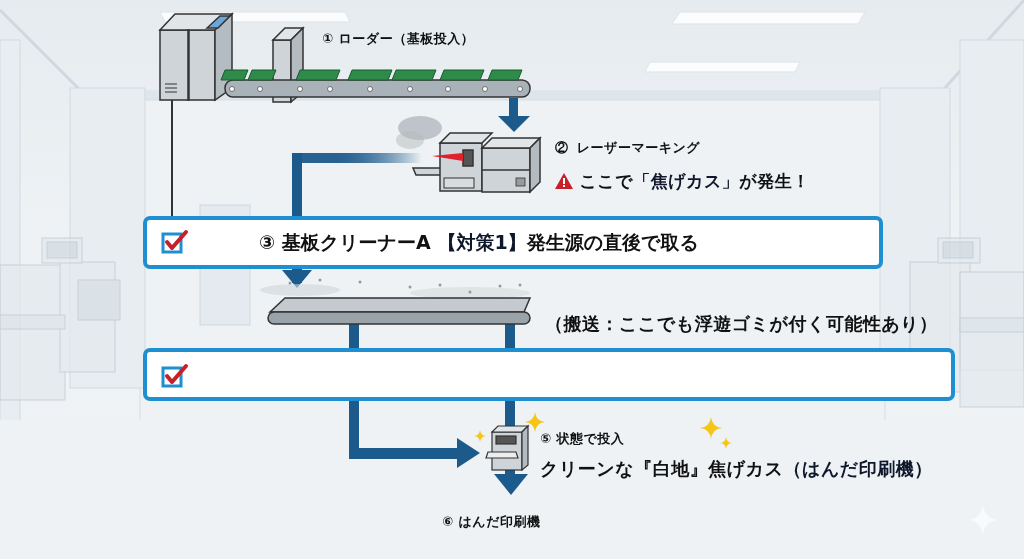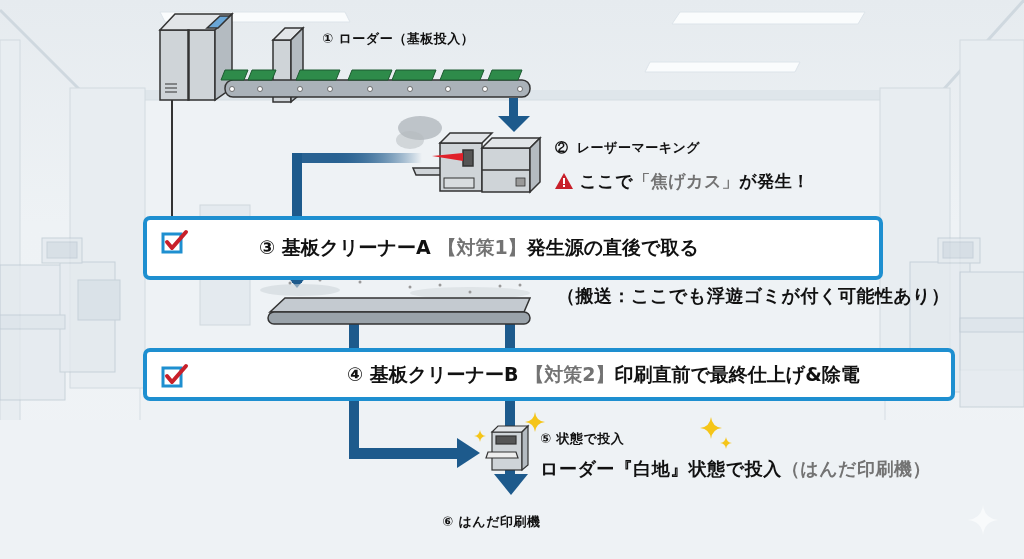--- a/index.html
+++ b/index.html
@@ -7,21 +7,21 @@
     width:1024px; height:559px; overflow:hidden; position:relative;
     font-family: "DejaVu Sans", sans-serif;
     background: linear-gradient(180deg, #e6ebef 0%, #eef2f5 40%, #f0f3f6 100%);
   }
   .abs { position:absolute; }
   svg.scene { position:absolute; left:0; top:0; }
   .label {
     position:absolute; font-weight:bold; color:#111; white-space:nowrap;
     font-size:13px; letter-spacing:0.5px;
   }
-  .red { color:#737373; }
+  .red { color:#0f172a; }
   .box {
     position:absolute; background:#fff; border:4px solid #1e8fd0;
     border-radius:7px; box-sizing:border-box;
   }
   .box .title {
     position:absolute; top:50%; transform:translateY(-50%);
     font-weight:bold; font-size:19px; color:#111; white-space:nowrap;
   }
   .check { position:absolute; width:28px; height:26px; }
 </style>
@@ -193,65 +193,60 @@
 </div>
 <div class="label" style="left:555px; top:170px; font-size:17px;">
   <svg width="18" height="16" viewBox="0 0 18 16" style="vertical-align:-2px;">
     <polygon points="9,0 18,16 0,16" fill="#c8202a"></polygon>
     <rect x="8" y="5" width="2" height="6" fill="#fff"></rect>
     <rect x="8" y="12" width="2" height="2" fill="#fff"></rect>
   </svg>
   <span>ここで</span><span class="red">「焦げカス」</span><span>が発生！</span>
 </div>
 
-<div class="box" style="left:143px; top:216px; width:740px; height:64px;">
+<div class="box" style="left:143px; top:216px; width:740px; height:53px;">
   <svg class="check" style="left:14px; top:9px;" viewBox="0 0 28 26">
     <rect x="2" y="5" width="18" height="18" fill="none" stroke="#1e8fd0" stroke-width="3"></rect>
     <polyline points="6,13 11,19 25,3" fill="none" stroke="#c8202a" stroke-width="4" stroke-linecap="round" stroke-linejoin="round"></polyline>
   </svg>
   <div class="title" style="left:112px;">
     <span>③</span>
     <span>基板クリーナーA</span>
     <span class="red">【対策1】</span><span>発生源の直後で取る</span>
   </div>
 </div>
 
-<div class="label" style="left:545px; top:284px; font-size:18px;margin-left:12px;">（搬送：ここでも浮遊ゴミが付く可能性あり）</div>
+<div class="label" style="left:545px; top:312px; font-size:18px;">（搬送：ここでも浮遊ゴミが付く可能性あり）</div>
 
 <div class="box" style="left:143px; top:348px; width:812px; height:53px;">
   <svg class="check" style="left:14px; top:11px;" viewBox="0 0 28 26">
     <rect x="2" y="5" width="18" height="18" fill="none" stroke="#1e8fd0" stroke-width="3"></rect>
     <polyline points="6,13 11,19 25,3" fill="none" stroke="#c8202a" stroke-width="4" stroke-linecap="round" stroke-linejoin="round"></polyline>
   </svg>
-  <div class="title" style="left:200px;">
-    <span>④</span>
-    <span>基板クリーナーB</span>
-    <span class="red">【対策2】</span><span>印刷直前で最終仕上げ&amp;除電</span>
-  </div>
 </div>
 
 <svg class="abs" style="left:525px; top:412px;" width="20" height="20" viewBox="0 0 20 20">
     <path d="M10 0 Q11 9 20 10 Q11 11 10 20 Q9 11 0 10 Q9 9 10 0Z" fill="#f5c518"></path>
   </svg>
 <svg class="abs" style="left:474px; top:430px;" width="12" height="12" viewBox="0 0 20 20">
     <path d="M10 0 Q11 9 20 10 Q11 11 10 20 Q9 11 0 10 Q9 9 10 0Z" fill="#f5c518"></path>
   </svg>
 <svg class="abs" style="left:700px; top:417px;" width="22" height="22" viewBox="0 0 20 20">
     <path d="M10 0 Q11 9 20 10 Q11 11 10 20 Q9 11 0 10 Q9 9 10 0Z" fill="#f5c518"></path>
   </svg>
 <svg class="abs" style="left:720px; top:437px;" width="12" height="12" viewBox="0 0 20 20">
     <path d="M10 0 Q11 9 20 10 Q11 11 10 20 Q9 11 0 10 Q9 9 10 0Z" fill="#f5c518"></path>
   </svg>
 
 <div class="label" style="left:540px; top:430px;">
   <span>⑤</span>
   <span>状態で投入</span>
 </div>
 <div class="label" style="left:540px; top:457px; font-size:18px;">
-  <span>ローダー『白地』状態で投入</span><span class="red">（はんだ印刷機）</span>
+  <span>クリーンな『白地』焦げカス</span><span class="red">（はんだ印刷機）</span>
 </div>
 
 <div class="label" style="left:442px; top:513px;">
   <span>⑥</span>
   <span>はんだ印刷機</span>
 </div>
 
 <svg class="abs" style="left:968px; top:505px;" width="30" height="30" viewBox="0 0 20 20">
     <path d="M10 0 Q11 9 20 10 Q11 11 10 20 Q9 11 0 10 Q9 9 10 0Z" fill="#f8fafb"></path>
   </svg>

